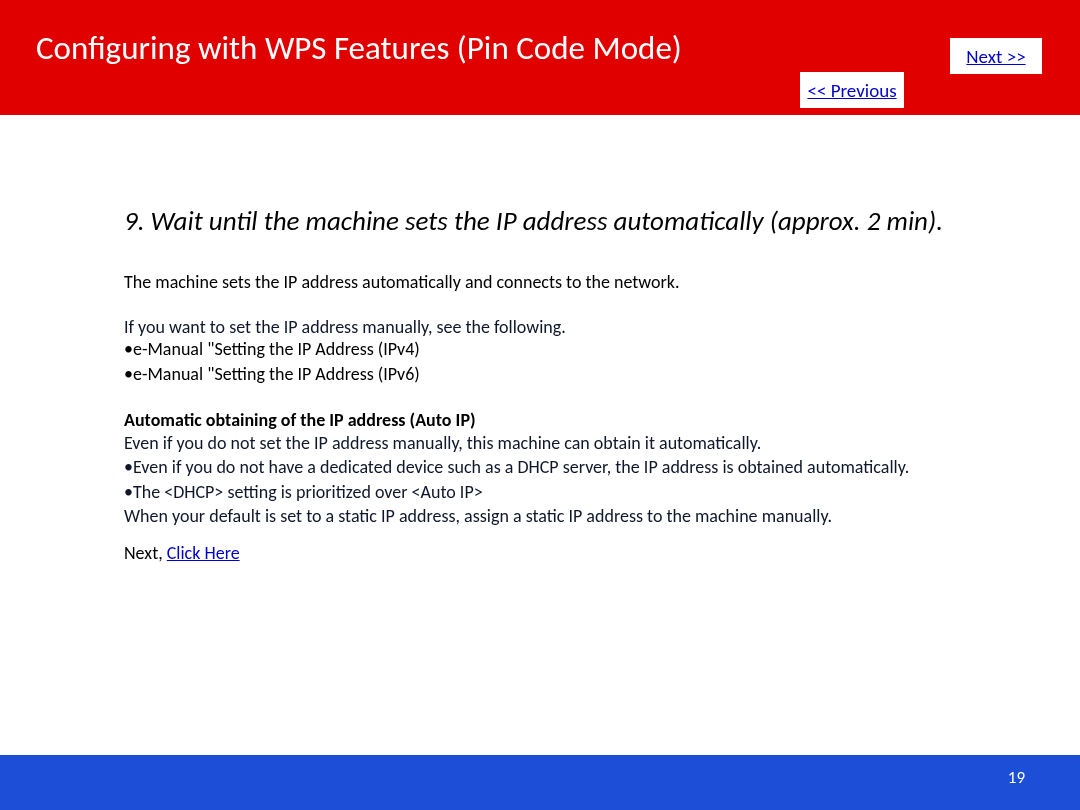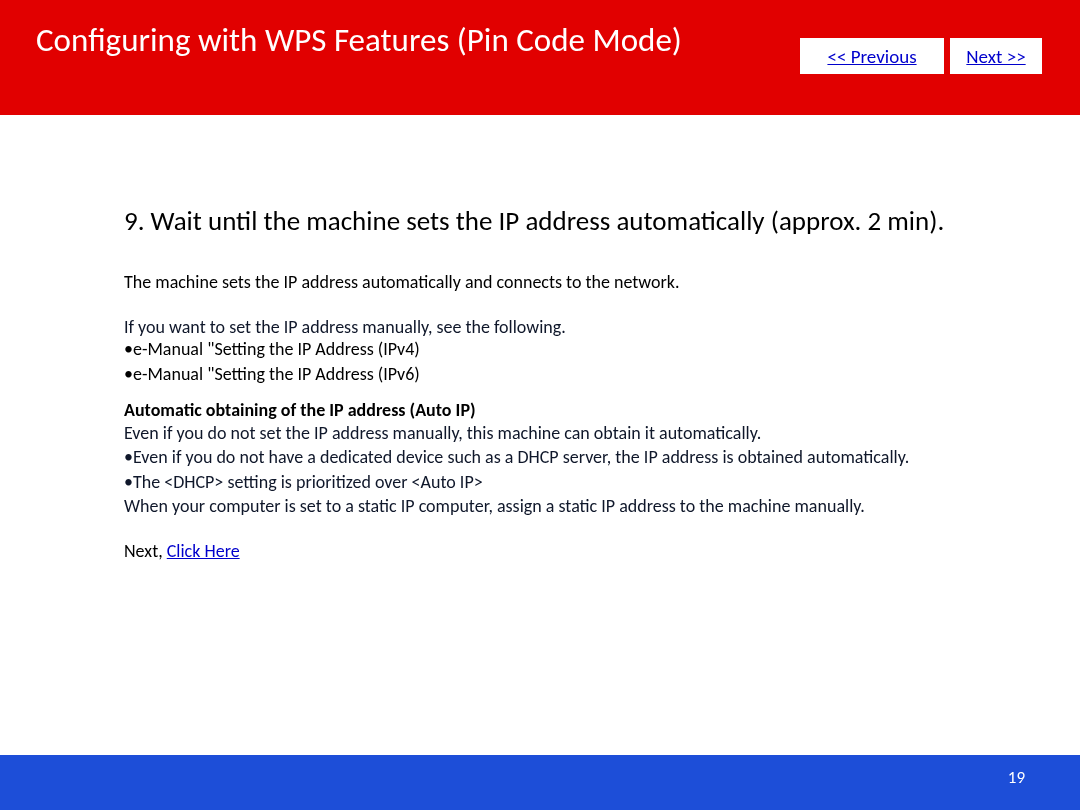--- a/index.html
+++ b/index.html
@@ -18,34 +18,34 @@
     height: 115px;
     background: #e10000;
     display: flex;
     align-items: flex-start;
   }
   .title {
     color: #ffffff;
     font-size: 33px;
     font-weight: 400;
     margin-left: 36px;
-    margin-top: 20px;
+    margin-top: 28px;
   }
   .nav-box {
     position: absolute;
     height: 36px;
     top: 38px;
     background: #ffffff;
     display: flex;
     align-items: center;
     justify-content: center;
     font-size: 19px;
     font-weight: 400;
   }
-  .nav-prev { left: 800px; width: 144px; }
+  .nav-prev { left: 800px; width: 104px; margin-top: 34px; }
   .nav-next { left: 950px; width: 92px; justify-content: center; }
   .nav-box a {
     color: #0000cc;
     text-decoration: underline;
     cursor: pointer;
   }
   .content {
     position: absolute;
     top: 115px;
     left: 0;
@@ -53,48 +53,49 @@
     height: 640px;
     background: #ffffff;
     padding: 90px 124px 0 124px;
   }
   .step-heading {
     font-size: 27px;
     color: #000;
     line-height: 1.2;
     margin-bottom: 34px;
     font-weight: 400;
+    font-style: italic;
   }
   .body-text {
     font-size: 18px;
     color: #000;
     line-height: 1.25;
     margin-bottom: 22px;
   }
   .bullet-line {
     font-size: 18px;
     color: #000;
     line-height: 1.25;
   }
   .section-title {
     font-size: 18px;
     font-weight: 700;
     color: #000;
-    margin-top: 14px;
+    margin-top: 24px;
     line-height: 1.25;
   }
   .para {
     font-size: 18px;
     color: #0f172a;
     line-height: 1.25;
   }
   .next-line {
     font-size: 18px;
     color: #000;
-    margin-top: 22px;
+    margin-top: 14px;
   }
   .click-link {
     color: #0000cc;
     text-decoration: underline;
     cursor: pointer;
   }
   .footer {
     position: absolute;
     bottom: 0;
     left: 0;
@@ -132,21 +133,21 @@
     <div class="body-text">The machine sets the IP address automatically and connects to the network.</div>
 
     <div class="para">If you want to set the IP address manually, see the following.</div>
     <div class="bullet-line block">•e-Manual "Setting the IP Address (IPv4)</div>
     <div class="bullet-line">•e-Manual "Setting the IP Address (IPv6)</div>
 
     <div class="section-title">Automatic obtaining of the IP address (Auto IP)</div>
     <div class="para block">Even if you do not set the IP address manually, this machine can obtain it automatically.</div>
     <div class="para block">•Even if you do not have a dedicated device such as a DHCP server, the IP address is obtained automatically.</div>
     <div class="para block">•The &lt;DHCP&gt; setting is prioritized over &lt;Auto IP&gt;</div>
-    <div class="para">When your computer is set to a static IP computer, assign a static IP address to the machine manually.</div>
+    <div class="para">When your default is set to a static IP address, assign a static IP address to the machine manually.</div>
 
     <div class="next-line">
       <span>Next, </span><a class="click-link">Click Here</a>
     </div>
   </div>
 
   <div class="footer">
     <div class="page-num">19</div>
   </div>
 

